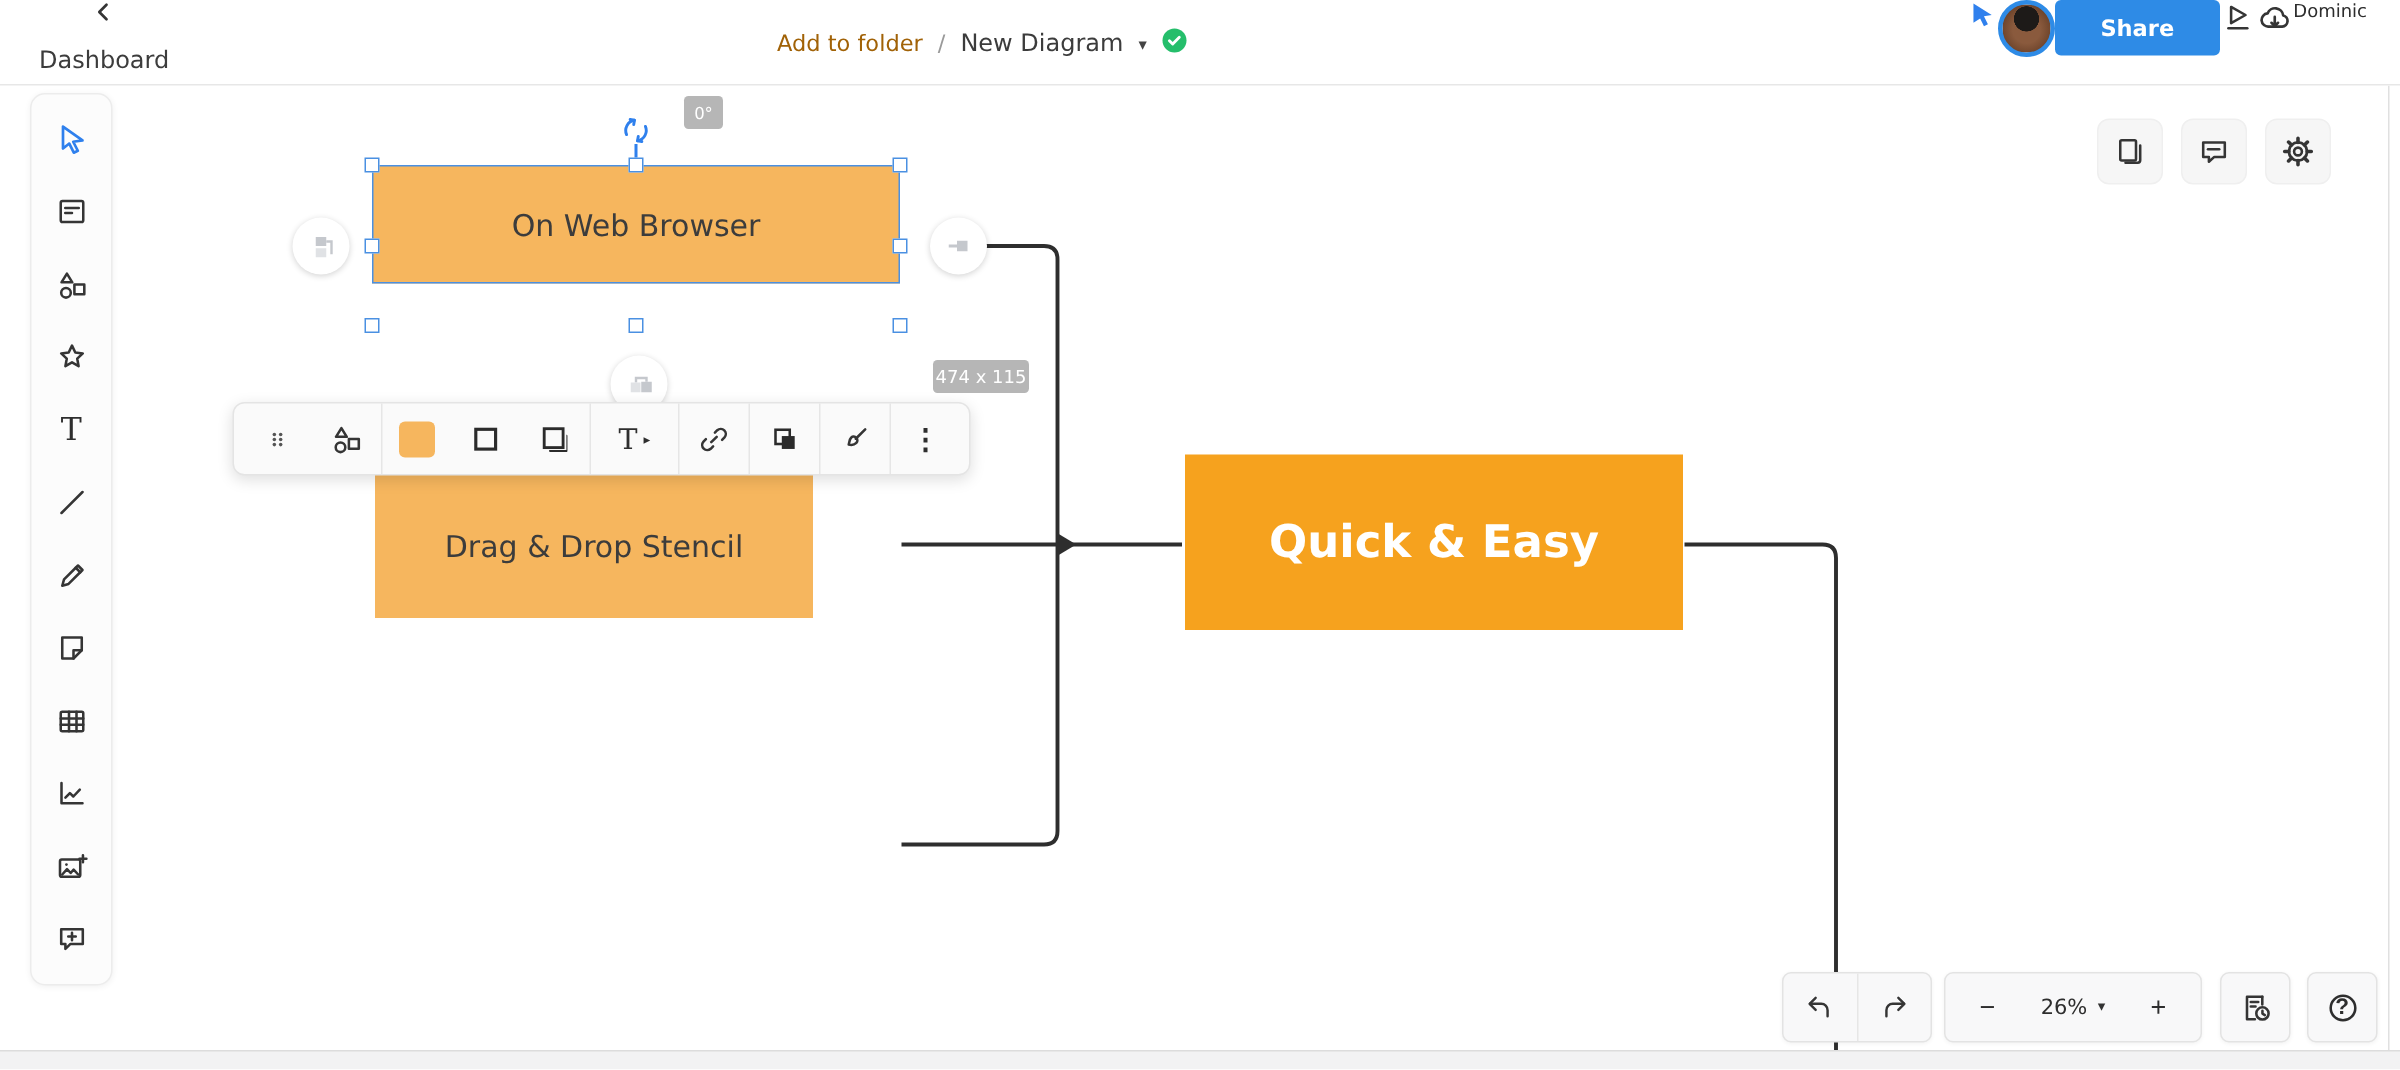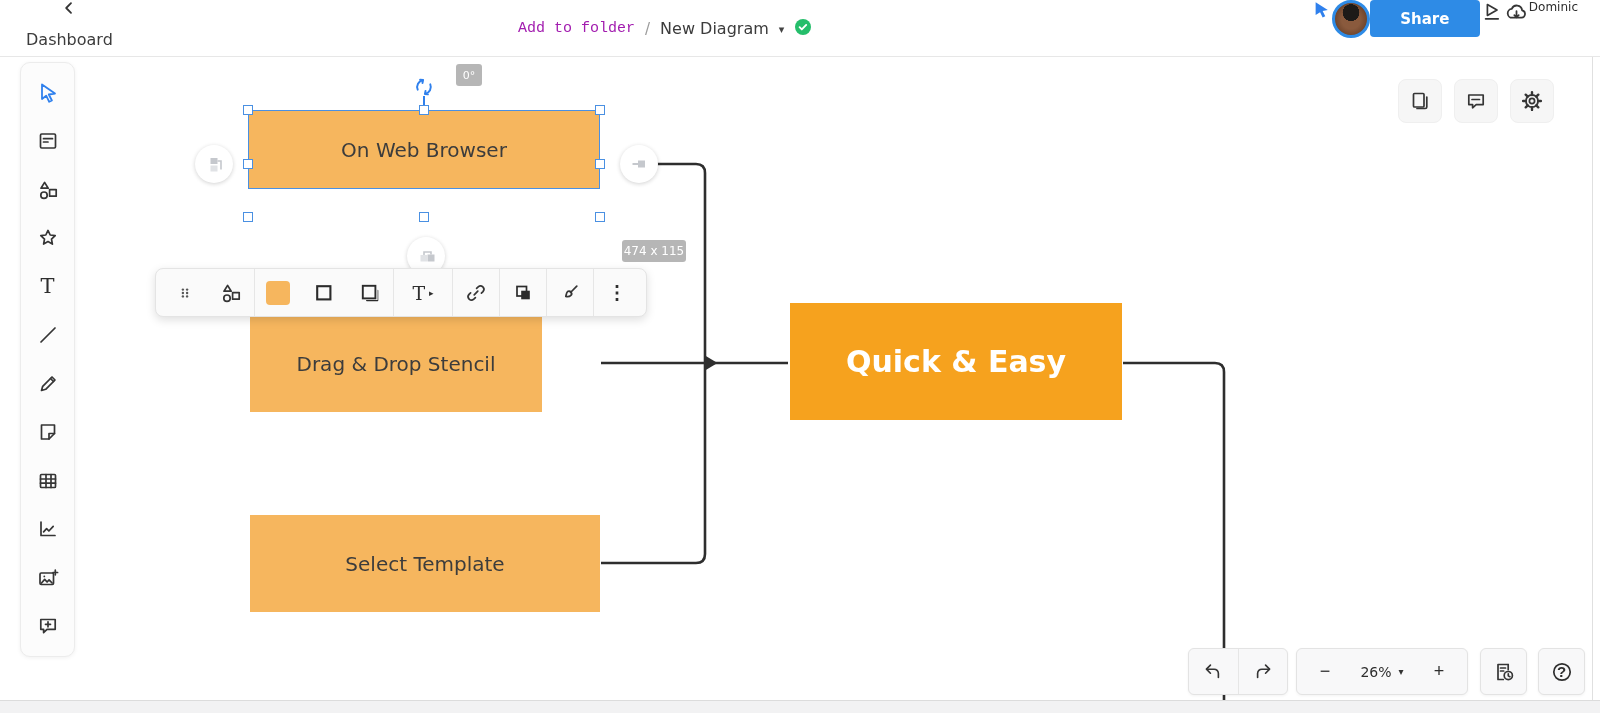--- a/index.html
+++ b/index.html
@@ -6,21 +6,21 @@
   html,body { width:1600px; height:713px; }
   body { font-family:"DejaVu Sans","Liberation Sans",sans-serif; background:#fff; }
   #app { position:relative; width:1600px; height:713px; overflow:hidden; background:#fff; }
 
   
   .topbar { position:absolute; top:0; left:0; width:1600px; height:57px; background:#fff;
             border-bottom:1px solid #e7e7e7; z-index:30; }
   .tb-left { position:absolute; left:26px; top:0; height:57px; display:flex; align-items:center; gap:10px; cursor:pointer;flex-direction:column; }
   .tb-back-label { font-size:16px; color:#3c3c3c; font-weight:500; }
   .tb-center { position:absolute; left:518px; top:0; height:57px; display:flex; align-items:center; gap:10px; }
-  .tb-folder { font-size:15px; color:#a21caf;font-family:Liberation Mono, monospace; }
+  .tb-folder { font-size:15px; color:#a16207; }
   .tb-sep { font-size:15px; color:#9a9a9a; }
   .tb-title { font-size:16px; color:#3c3c3c; }
   .tb-caret { font-size:11px; color:#444; padding-top:2px; }
   .tb-right { position:absolute; right:22px; top:0; height:57px; display:flex; align-items:flex-start; }
   .share-btn { width:110px; height:37px; background:#2E8BE6; border:none; border-radius:4px;
                color:#fff; font-size:15px; font-weight:600; font-family:inherit; cursor:pointer; }
   .avatar { width:38px; height:38px; border-radius:50%; border:3px solid #2E8BE6; overflow:hidden;
             background:
               radial-gradient(circle at 50% 30%, #1d1a18 0 30%, transparent 31%),
               radial-gradient(circle at 50% 52%, #8a5a3d 0 40%, #6f452c 70%);
@@ -223,23 +223,20 @@
         </svg>
     </div>
   </nav>
 
   <div class="node node-light node-selected" style="left:248px; top:110px; width:352px; height:79px;">
     <span>On Web Browser</span>
   </div>
   <div class="node node-light" style="left:250px; top:315px; width:292px; height:97px;">
     <span>Drag &amp; Drop Stencil</span>
   </div>
-  <div class="node node-light" style="left:250px; top:515px; width:350px; height:97px;">
-    <span>Select Template</span>
-  </div>
   <div class="node node-strong" style="left:790px; top:303px; width:332px; height:117px;">
     <span>Quick &amp; Easy</span>
   </div>
 
   <div class="handle" style="left:243px; top:105px;"></div>
   <div class="handle" style="left:419px; top:105px;"></div>
   <div class="handle" style="left:595px; top:105px;"></div>
   <div class="handle" style="left:243px; top:159px;"></div>
   <div class="handle" style="left:595px; top:159px;"></div>
   <div class="handle" style="left:243px; top:212px;"></div>

